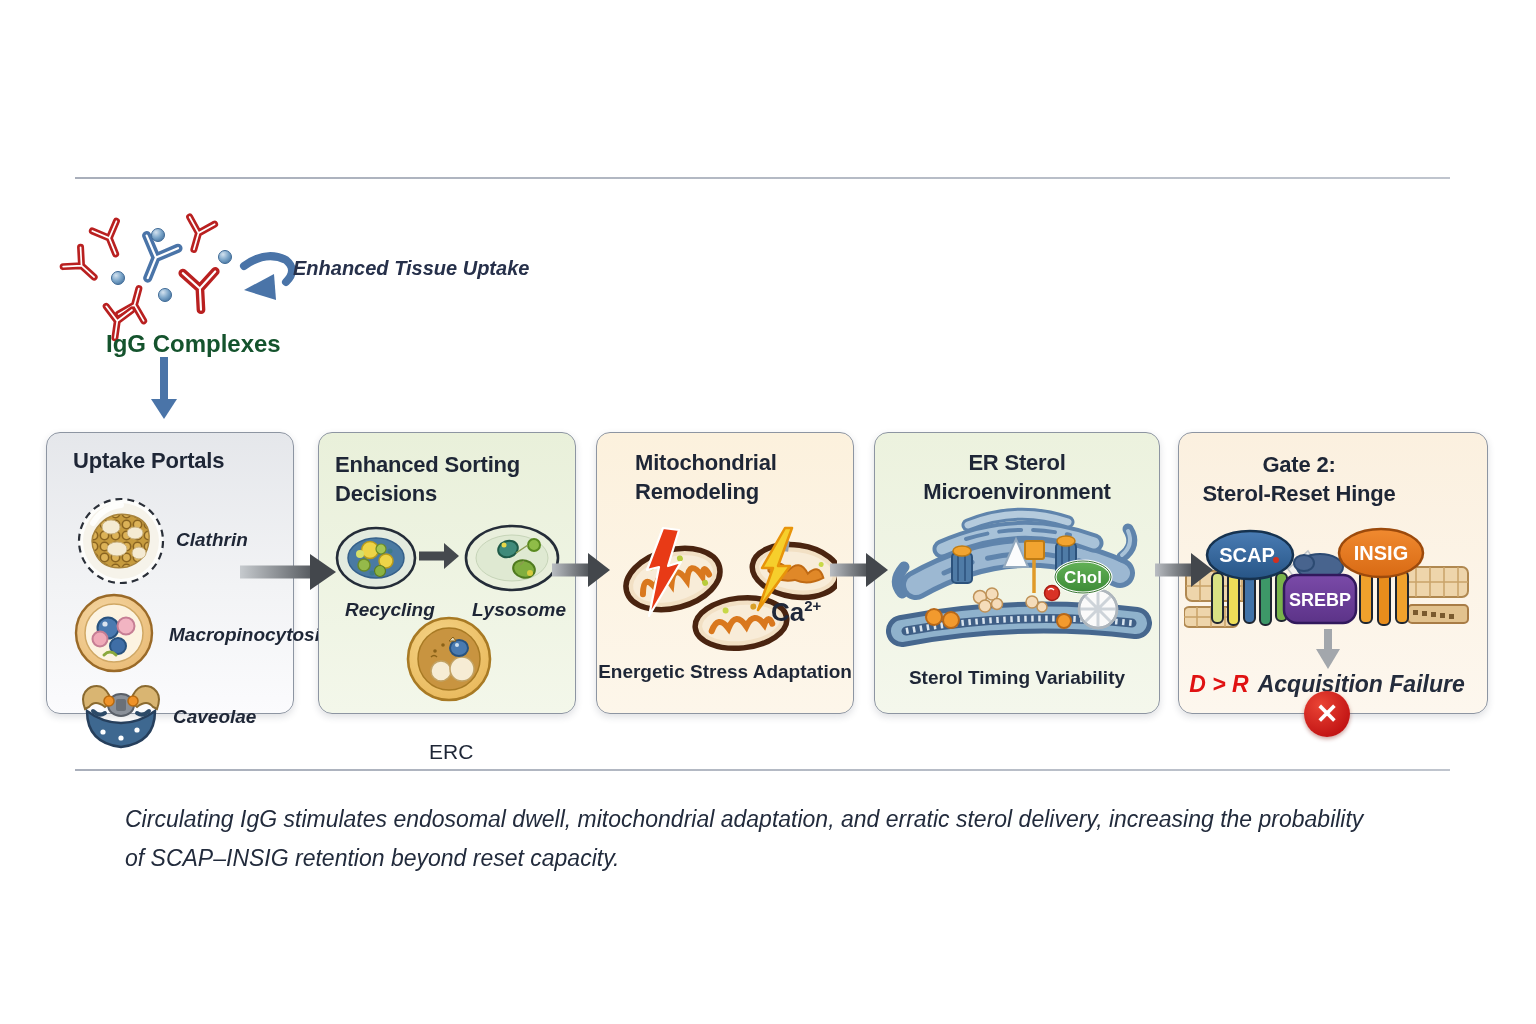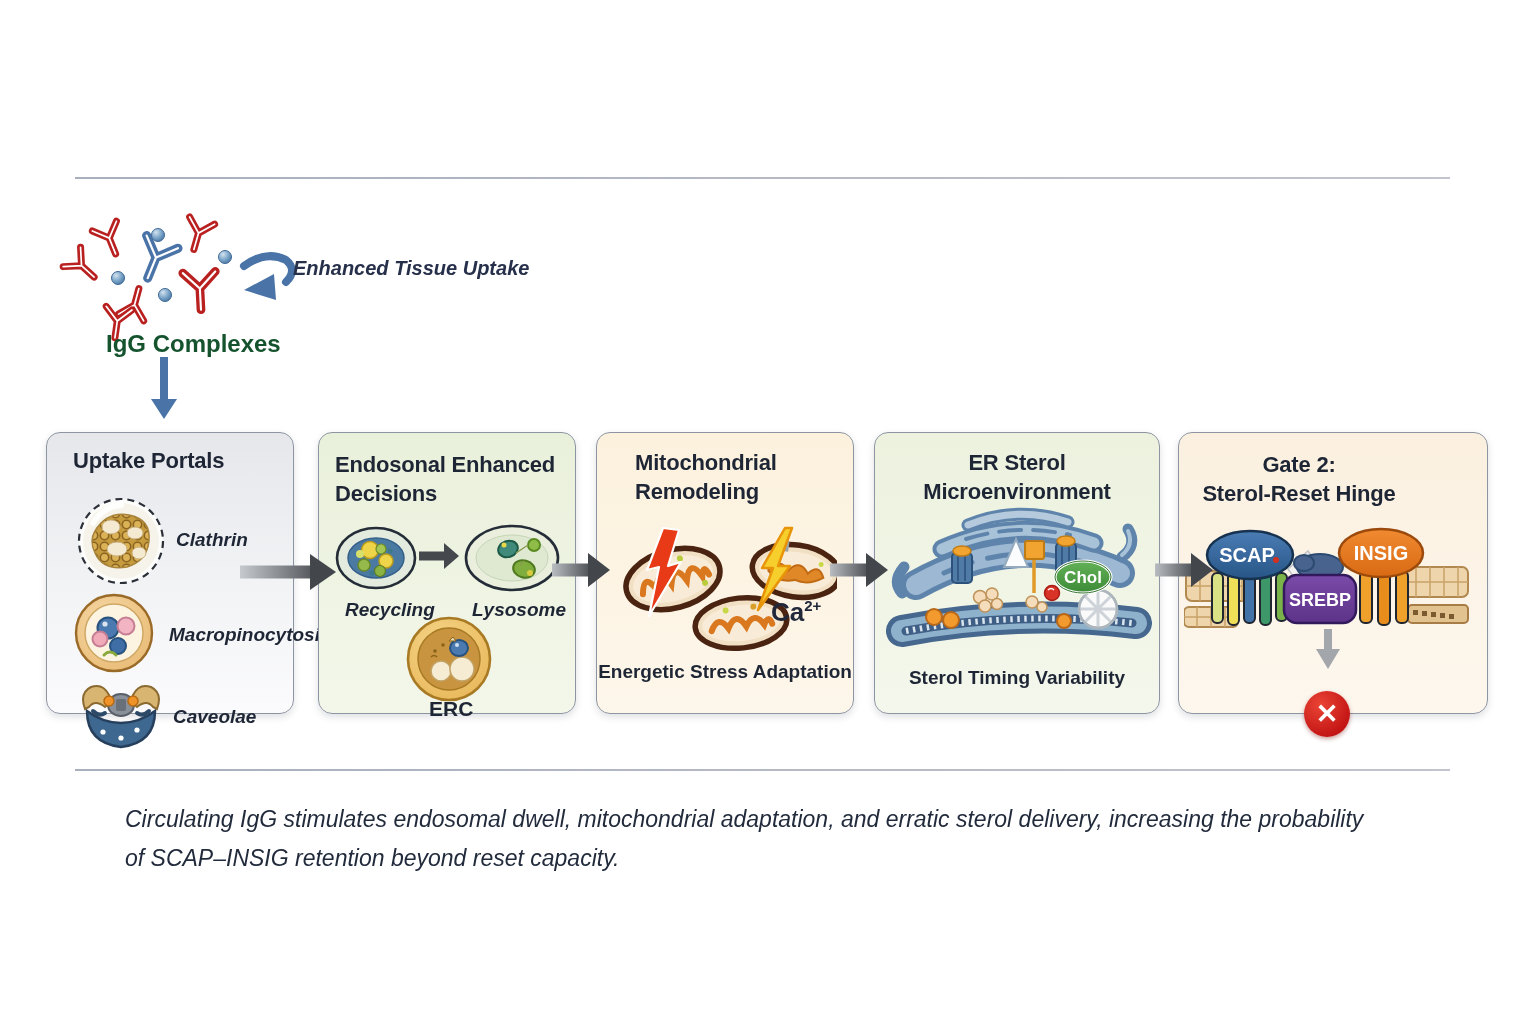--- a/index.html
+++ b/index.html
@@ -33,21 +33,21 @@
   .panel-title { position:absolute; font-size:22px; font-weight:bold; color:#1e2636; line-height:1.3; letter-spacing:-0.2px; }
   .pt-uptake  { left:26px; top:14px; }
   .pt-sorting { left:16px; top:18px; width:225px; }
   .pt-mito    { left:38px; top:16px; width:205px; }
   .pt-er      { left:0;    top:16px; width:284px; text-align:center; }
   .pt-gate    { left:0;    top:18px; width:240px; text-align:center; }
 
   .item-label { position:absolute; font-size:19px; font-style:italic; font-weight:bold; color:#1e2636; white-space:nowrap; }
   .sub-label  { position:absolute; font-size:19px; font-weight:bold; color:#1e2636; text-align:center; }
 
-  .erc-label { position:absolute; font-size:21px; font-weight:bold; font-style:normal; color:#1e2636; }
+  .erc-label { position:absolute; font-size:21px; font-weight:normal; font-style:normal; color:#1e2636;margin-top:43px; }
   .ca-label  { position:absolute; left:174px; top:156px; font-size:26px; font-weight:bold; color:#20283a;margin-top:8px; }
   .ca-label sup { font-size:15px; }
 
   .failure-line { position:absolute; left:0; top:238px; width:296px; text-align:center;
     font-size:23px; font-weight:bold; font-style:italic; white-space:nowrap; }
   .failure-red  { color:#e01212; margin-right:9px; }
   .failure-dark { color:#242c3c; }
 
   .x-circle {
     position:absolute; left:125px; top:258px; width:46px; height:46px; border-radius:50%;
@@ -158,21 +158,21 @@
       <rect x="37" y="22" width="10" height="12" fill="#6a7078" rx="2"></rect>
       <circle cx="30" cy="24" r="5" fill="#ef9228" stroke="#b86a10" stroke-width="1.5"></circle>
       <circle cx="54" cy="24" r="5" fill="#ef9228" stroke="#b86a10" stroke-width="1.5"></circle>
       <path d="M14,34 q6,6 12,2" fill="none" stroke="#2c4a68" stroke-width="4" stroke-linecap="round"></path>
       <path d="M70,34 q-6,6 -12,2" fill="none" stroke="#2c4a68" stroke-width="4" stroke-linecap="round"></path>
     </svg>
     <div class="item-label" style="left:126px;top:273px">Caveolae</div>
   </div>
 
   <div class="panel" id="panel-sorting">
-    <div class="panel-title pt-sorting">Endosonal Enhanced Decisions</div>
+    <div class="panel-title pt-sorting">Enhanced Sorting Decisions</div>
 
     <svg class="abs" style="left:15px;top:92px" width="84" height="66" viewBox="0 0 84 66">
       <ellipse cx="42" cy="33" rx="39" ry="30" fill="#e3ebdf" stroke="#242c38" stroke-width="2.6"></ellipse>
       <ellipse cx="42" cy="33" rx="28" ry="20" fill="#4a7aa2" stroke="#35608a" stroke-width="1.5"></ellipse>
       <circle cx="36" cy="25" r="8.5" fill="#eed448" stroke="#b89a1c" stroke-width="1.5"></circle>
       <circle cx="52" cy="36" r="7" fill="#eed448" stroke="#b89a1c" stroke-width="1.5"></circle>
       <circle cx="30" cy="40" r="6" fill="#95b94a" stroke="#6a8a28" stroke-width="1.5"></circle>
       <circle cx="47" cy="24" r="5" fill="#a6c653" stroke="#6a8a28" stroke-width="1.2"></circle>
       <circle cx="46" cy="46" r="5.5" fill="#8ab342" stroke="#5a7a22" stroke-width="1.2"></circle>
       <circle cx="26" cy="29" r="4" fill="#d7e06a"></circle>
@@ -388,20 +388,23 @@
         <ellipse cx="197" cy="38" rx="42" ry="24" fill="url(#insigg)" stroke="#9c4a0c" stroke-width="2.5"></ellipse>
         <text x="197" y="45" text-anchor="middle" font-size="20" font-weight="bold" fill="#ffffff">INSIG</text>
       </g>
     </svg>
 
     <svg class="abs" style="left:136px;top:196px" width="26" height="42" viewBox="0 0 26 42">
       <rect x="9" y="0" width="8" height="22" fill="#a3a7ac"></rect>
       <polygon points="1,20 25,20 13,40" fill="#a3a7ac"></polygon>
     </svg>
 
+    <div class="failure-line">
+      <span class="failure-red">D &gt; R</span><span class="failure-dark">Acquisition Failure</span>
+    </div>
 
     <div class="x-circle">
       <span>✕</span>
     </div>
   </div>
 
   <svg class="abs" style="left:240px;top:554px" width="96" height="36" viewBox="0 0 96 36">
     <defs>
         <linearGradient id="g1" x1="0" y1="0" x2="1" y2="0">
           <stop offset="0%" stop-color="#c6cace"></stop>

